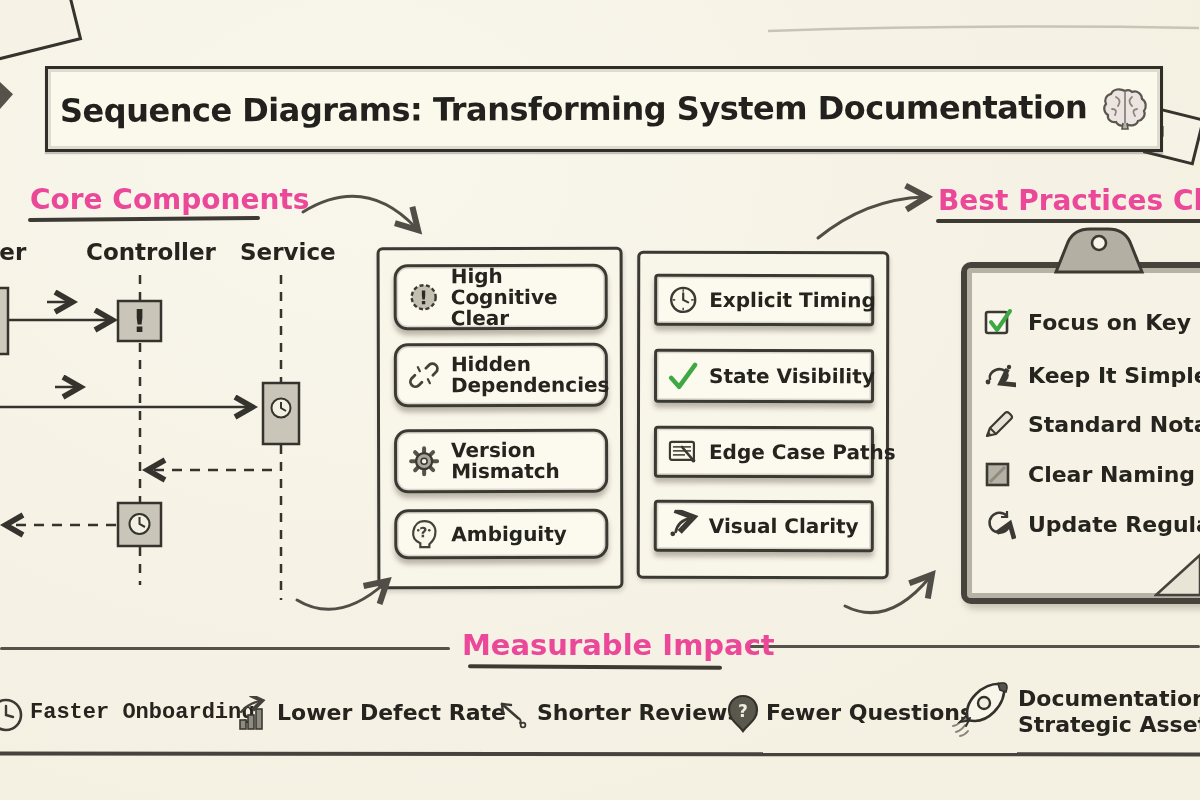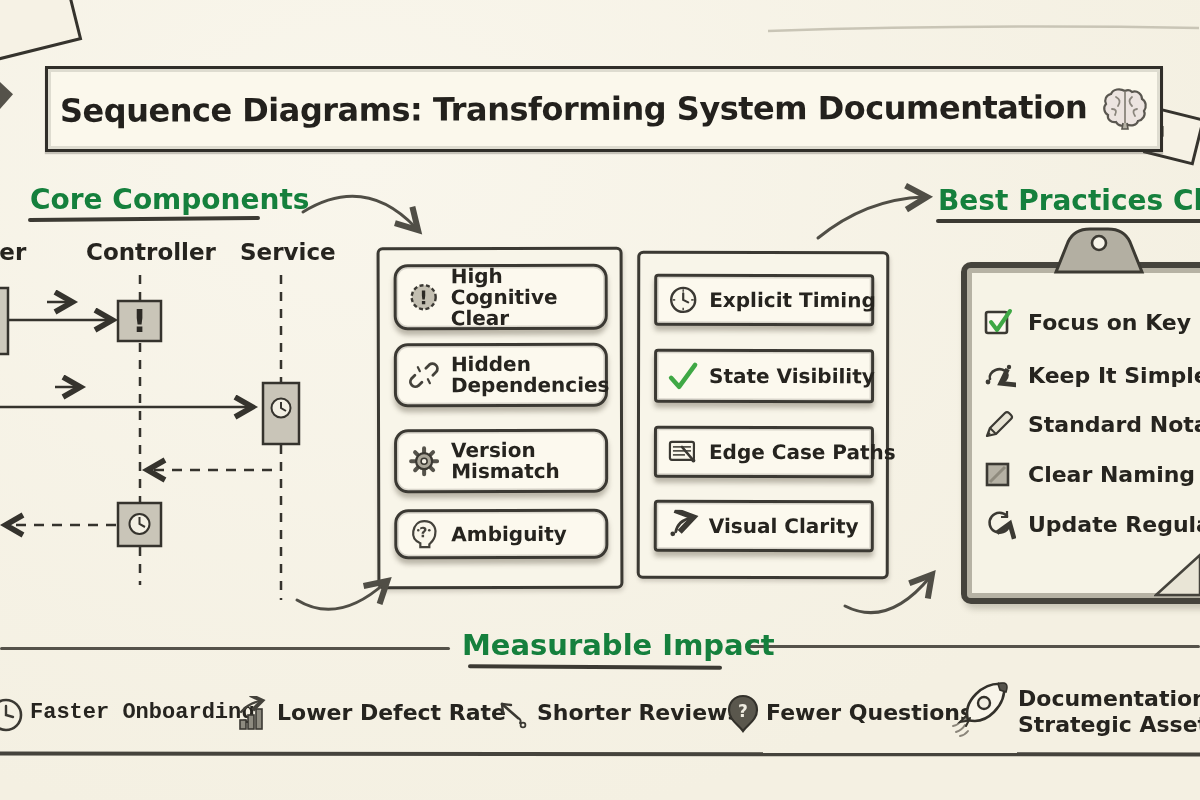--- a/index.html
+++ b/index.html
@@ -16,21 +16,21 @@
   .banner-fold-left{left:48px;top:126px;width:54px;height:25px;background:#8f8c80;clip-path:polygon(0 0,100% 0,76% 100%,0 42%);z-index:2;}
   .banner-fold-right{left:1110px;top:126px;width:54px;height:25px;background:#8f8c80;clip-path:polygon(0 0,100% 0,100% 42%,24% 100%);z-index:2;}
   .banner-main{
     left:45px;top:42px;width:1118px;height:86px;background:#fbf8ec;
     border:3px solid #302e29;box-sizing:border-box;z-index:4;
     box-shadow:inset 0 0 0 3px rgba(75,72,64,.16), 0 2px 1px rgba(80,77,68,.3);
     display:flex;align-items:center;justify-content:center;gap:14px;margin-top:24px;
   }
   .banner-title{font-size:32px;font-weight:bold;letter-spacing:-.5px;white-space:nowrap;color:#23211d;transform:rotate(-.2deg);}
   
-  .sec-heading{font-weight:bold;white-space:nowrap;color:#15803d;}
+  .sec-heading{font-weight:bold;white-space:nowrap;color:#ec4899;}
   .core-heading{left:30px;top:183px;font-size:28px;}
   .core-underline{left:28px;top:217px;width:232px;height:3.5px;background:#3c3a33;border-radius:3px;transform:rotate(-.5deg);}
   .bp-heading{left:938px;top:184px;font-size:28px;}
   .bp-underline{left:936px;top:219px;width:266px;height:3.5px;background:#3c3a33;border-radius:3px;}
   .impact-heading{left:462px;top:628px;font-size:29px;}
   .impact-underline{left:468px;top:665px;width:254px;height:3.5px;background:#3c3a33;border-radius:3px;transform:rotate(.3deg);}
   .rule{height:3px;background:#55524a;border-radius:2px;}
   .rule-left{left:0;top:647px;width:450px;}
   .rule-right{left:748px;top:645px;width:452px;}
   .rule-bottom{left:0;top:752px;width:1200px;height:3.5px;background:#45433c;transform:rotate(.05deg);}

